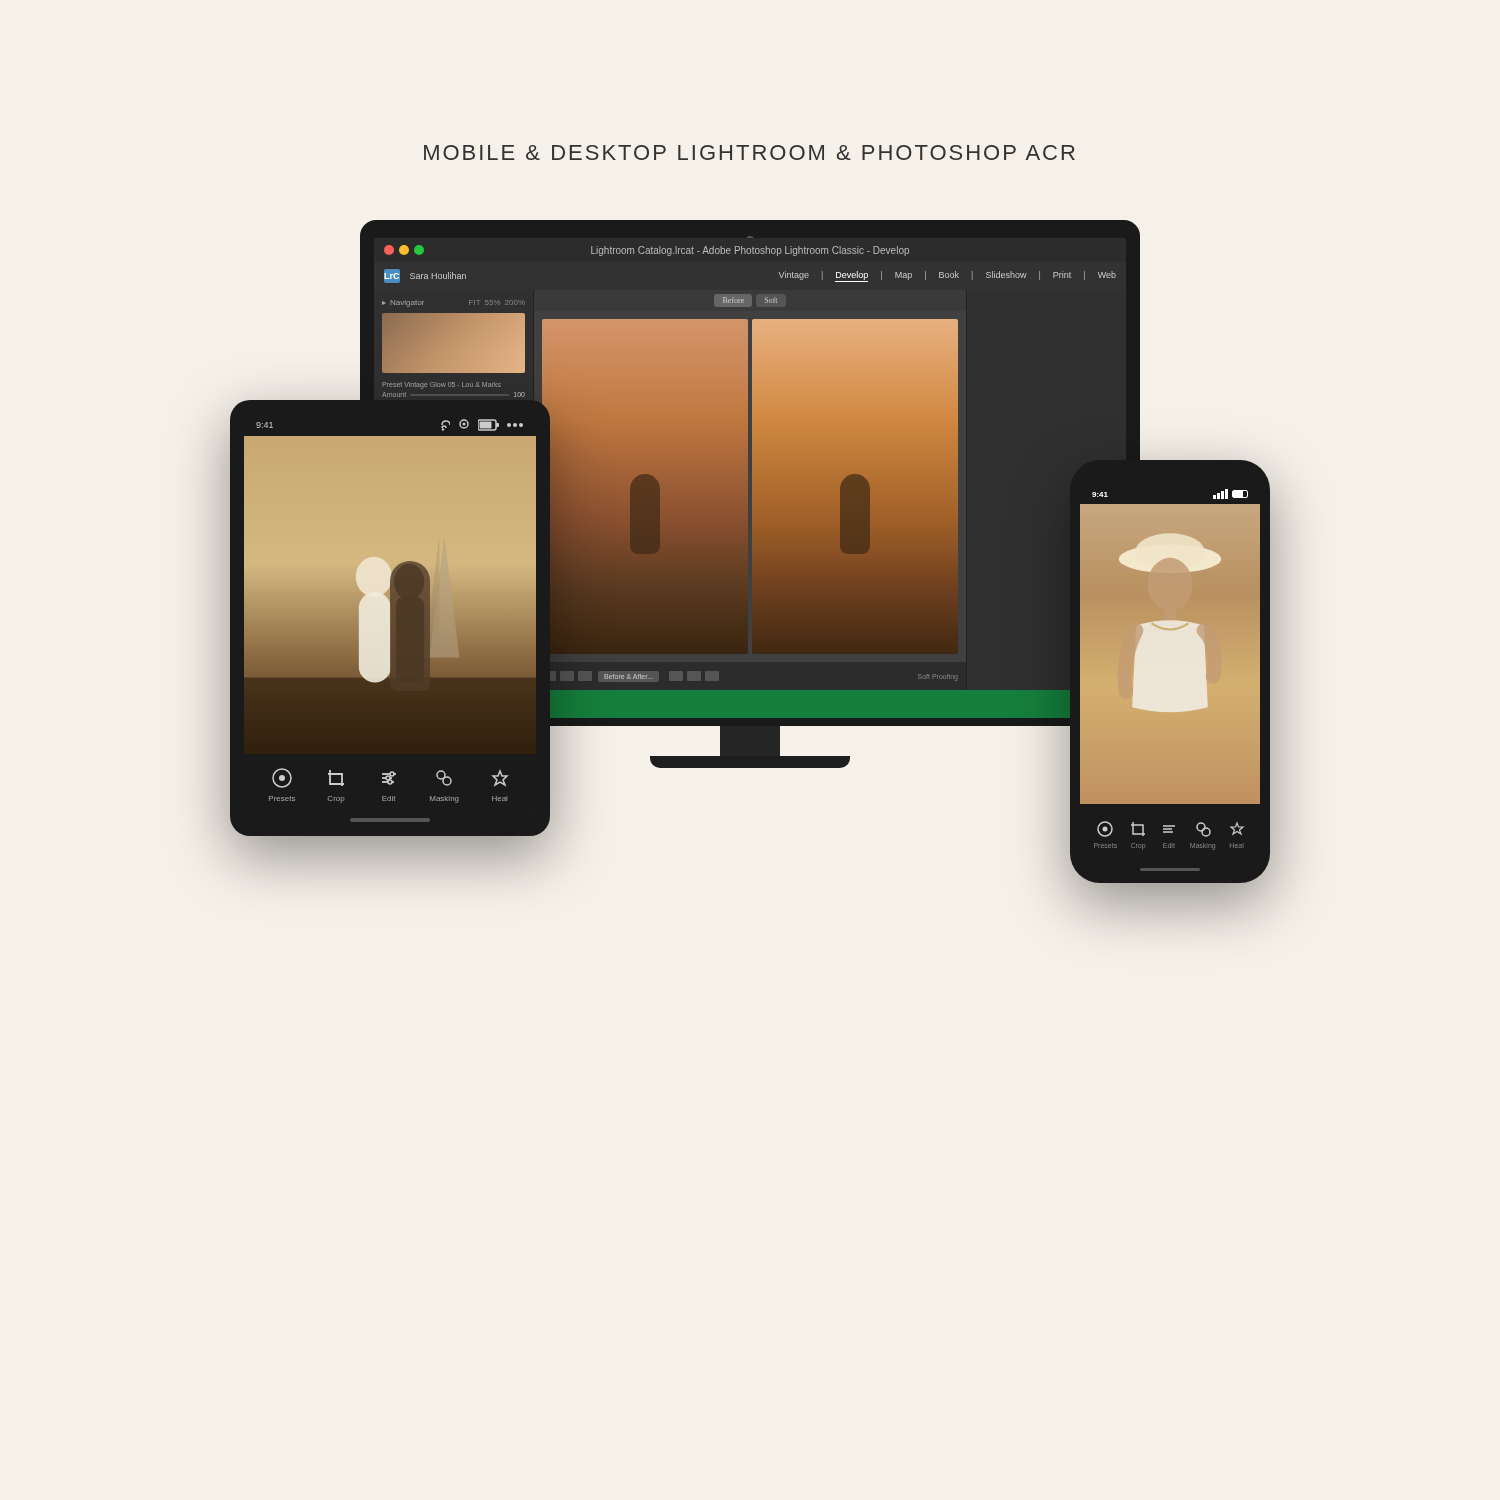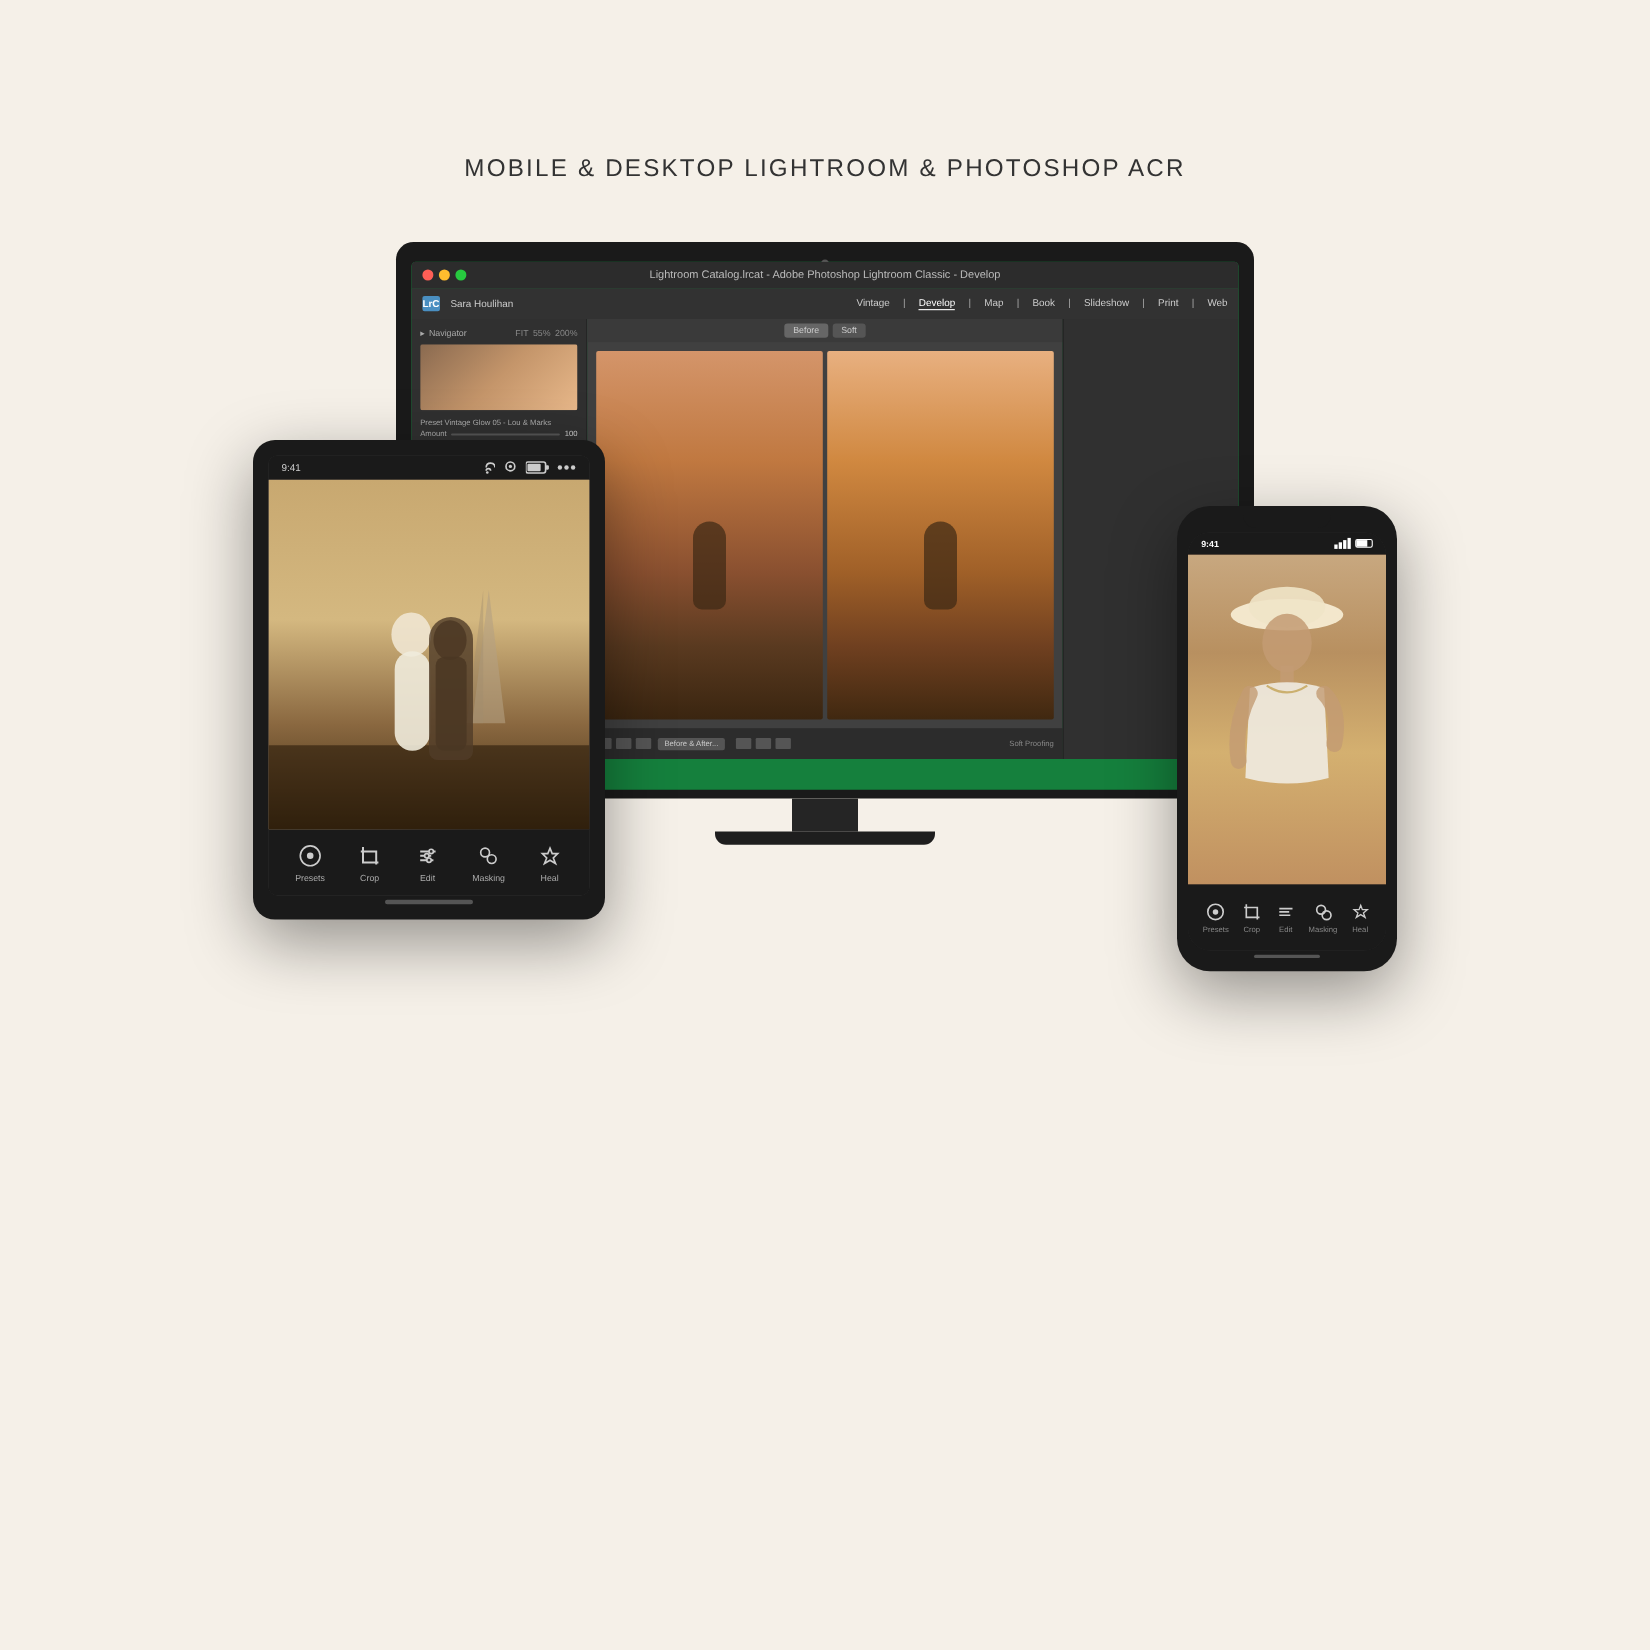--- a/index.html
+++ b/index.html
@@ -273,21 +273,21 @@
       align-items: center;
       justify-content: center;
       gap: 4px;
       padding: 4px 0;
       background: #3a3a3a;
     }
 
     .lr-ba-btn {
       color: #ccc;
       font-size: 8px;
-      font-family: Liberation Sans, sans-serif;
+      font-family: Liberation Serif, serif;
       background: #555;
       border-radius: 3px;
       padding: 2px 8px;
     }
 
     .lr-ba-btn.active {
       background: #666;
     }
 
     .lr-photo-area {

